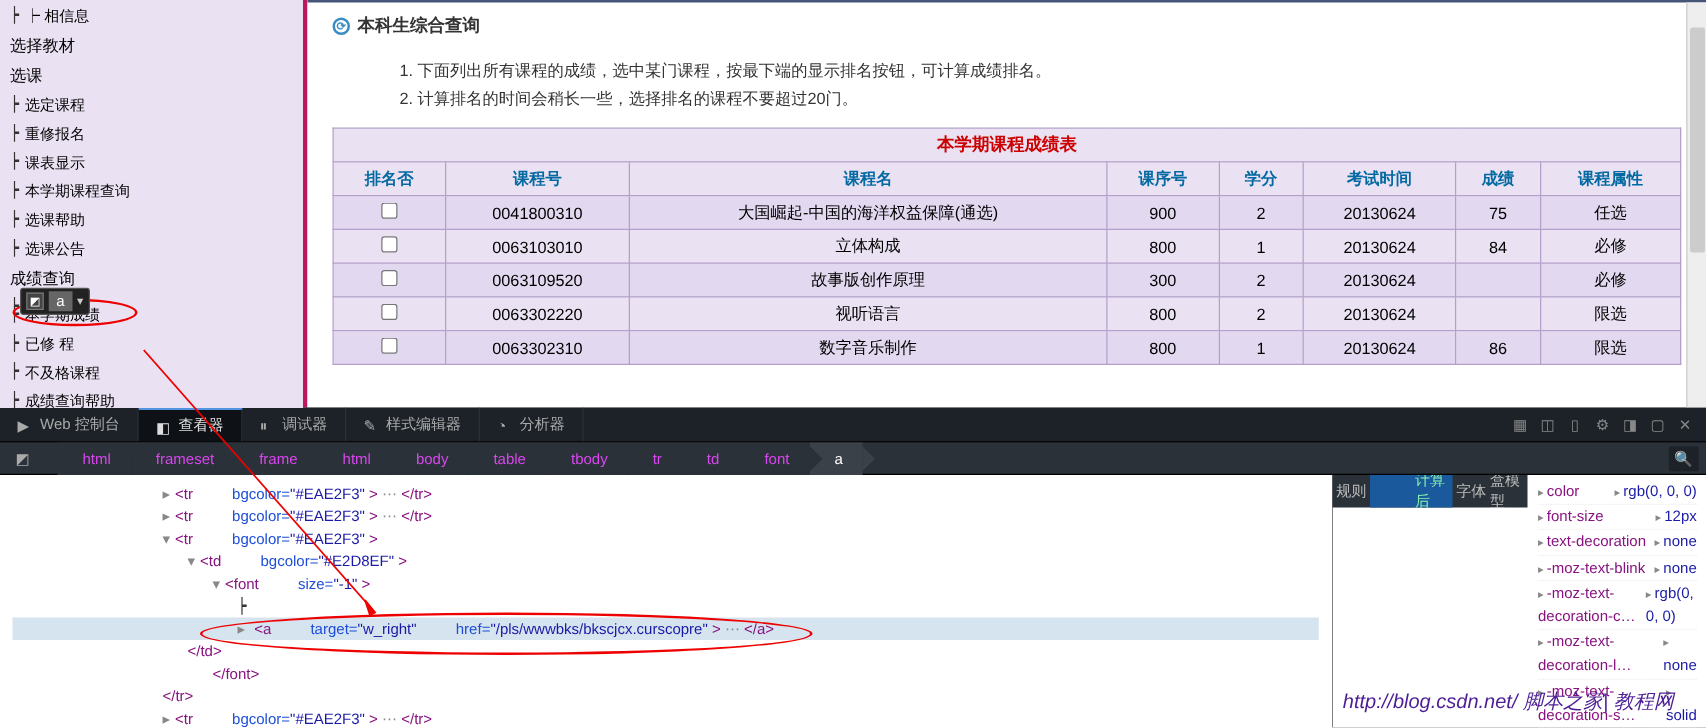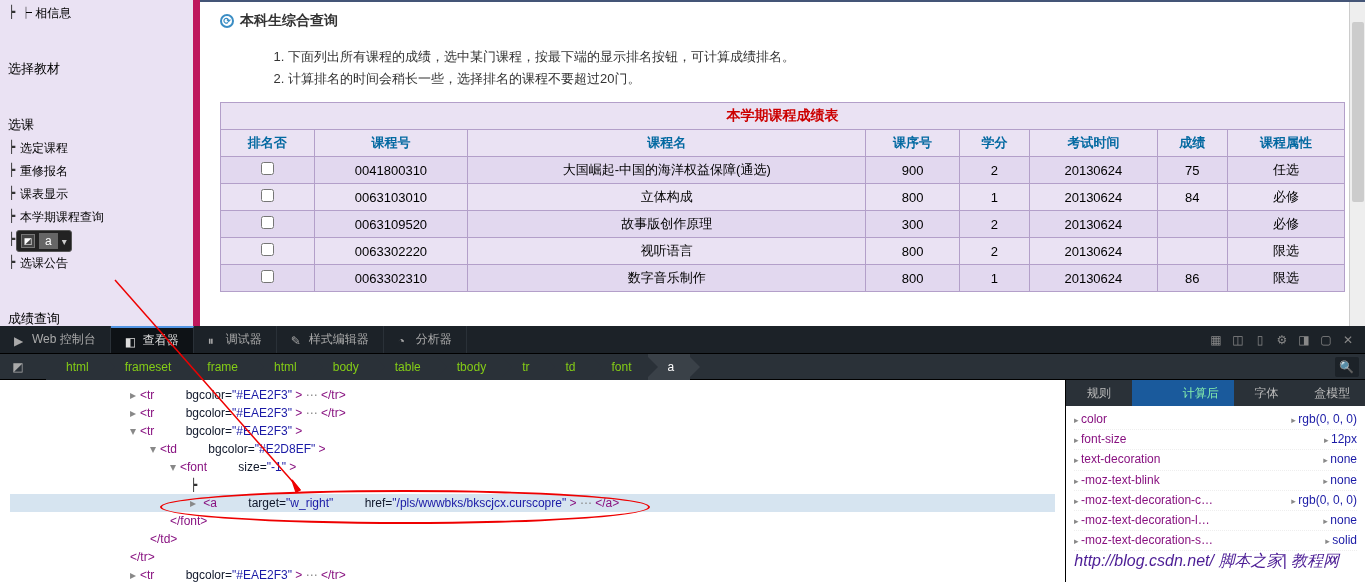--- a/index.html
+++ b/index.html
@@ -1,23 +1,23 @@
 <!DOCTYPE html>
 <html><head>
 <meta charset="utf-8">
 <style>
 * { margin: 0; padding: 0; box-sizing: border-box; font-family: "Microsoft YaHei", SimSun, Arial, sans-serif; }
 body { font-size: 12px; background: #fff; }
 
 .top-panel { display: flex; height: 326px; overflow: hidden; }
 
 
-.sidebar { width: 200px; background: #EAE2F3; border-right: 7px solid #be185d; overflow-y: auto; padding: 2px 0; }
+.sidebar { width: 246px; background: #EAE2F3; border-right: 4px solid #be185d; overflow-y: auto; padding: 2px 0; }
 .side-item { padding: 3px 8px; color: #000; cursor: pointer; }
-.side-item.section { font-size: 13px; margin-top: 32px; }
+.side-item.section { font-size: 13px; }
 .side-item.sub { padding-left: 20px; position: relative; }
 .side-item.sub::before { content: "┝"; position: absolute; left: 8px; color: #333; }
 .side-item.highlight { position: relative; }
 .hl-oval { position: absolute; border: 2px solid #e00; border-radius: 50%; width: 100px; height: 22px; left: 10px; top: -2px; pointer-events: none; }
 
 .floating-badge { position: absolute; left: 16px; top: 230px; display: flex; align-items: center; background: #222; border: 1px solid #555; border-radius: 3px; padding: 2px 4px; gap: 4px; }
 .floating-badge .sq { width: 14px; height: 14px; background: #444; border: 1px solid #777; display: flex; align-items: center; justify-content: center; color: #fff; font-size: 9px; }
 .floating-badge .lbl { background: #666; color: #fff; padding: 1px 6px; font-size: 12px; }
 .floating-badge .arr { color: #ccc; font-size: 10px; }
 
@@ -44,41 +44,41 @@
 .dt-tabs { display: flex; align-items: center; background: #1c2228; border-bottom: 1px solid #000; height: 28px; }
 .dt-tab { padding: 0 14px; height: 100%; display: flex; align-items: center; gap: 6px; color: #aaa; cursor: pointer; border-right: 1px solid #2a3138; }
 .dt-tab.active { background: #0e1216; color: #ddd; border-top: 2px solid #5294e2; }
 .dt-tab .ico { width: 12px; height: 12px; display: inline-block; }
 .dt-spacer { flex: 1; }
 .dt-right-icons { display: flex; gap: 8px; padding: 0 10px; }
 .dt-right-icons span { width: 14px; height: 14px; color: #888; cursor: pointer; display: flex; align-items: center; justify-content: center; }
 
 .dt-breadcrumb { display: flex; align-items: center; background: #2a3138; height: 26px; padding: 0 6px; border-bottom: 1px solid #000; }
 .bc-btn { width: 24px; height: 20px; display: flex; align-items: center; justify-content: center; color: #aaa; margin-right: 16px; cursor: pointer; }
-.bc-item { position: relative; padding: 0 16px 0 20px; height: 26px; display: flex; align-items: center; color: #84cc16; cursor: pointer; background: #2a3138; }
+.bc-item { position: relative; padding: 0 16px 0 20px; height: 26px; display: flex; align-items: center; color: #d946ef; cursor: pointer; background: #2a3138; }
 .bc-item::after { content: ""; position: absolute; right: -10px; top: 3px; width: 0; height: 0; border-top: 10px solid transparent; border-bottom: 10px solid transparent; border-left: 10px solid #2a3138; z-index: 1; }
 .bc-item.active { background: #3a4148; color: #fff; }
 .bc-item.active::after { border-left-color: #3a4148; }
 .bc-search { margin-left: auto; width: 24px; height: 20px; background: #1c2228; display: flex; align-items: center; justify-content: center; color: #777; border-radius: 2px; }
 
 .dt-body { flex: 1; display: flex; overflow: hidden; }
 .dt-dom { flex: 1; padding: 6px 10px; overflow: auto; font-family: Consolas, monospace; background: #fff; color: #333; position: relative; }
 .dt-dom .line { white-space: nowrap; line-height: 1.5; }
 .tag-br { color: #881280; text-align: right; }
-.attr-n { color: #0f172a; padding-left: 28px; }
+.attr-n { color: #1d4ed8; padding-left: 28px; }
 .attr-v { color: #1a1aa6; }
 .dots { color: #888; }
 .tw { display: inline-block; width: 10px; color: #888; cursor: pointer; }
 .indent1 { padding-left: 120px; }
 .indent2 { padding-left: 140px; }
 .indent3 { padding-left: 160px; }
 .indent4 { padding-left: 180px; }
 .dom-oval { position: absolute; border: 2px solid #e00; border-radius: 50%/50%; pointer-events: none; }
 
-.dt-side { width: 300px; border-left: 1px solid #000; display: flex; flex-direction: column; background: #fff; }
+.dt-side { width: 300px; border-left: 1px solid #000; display: flex; background: #fff; }
 .dt-side-tabs { display: flex; background: #2a3138; height: 26px; }
 .dt-side-tab { flex: 1; display: flex; align-items: center; justify-content: center; color: #bbb; cursor: pointer; font-size: 12px; }
 .dt-side-tab.active { background: #1a5a9c; color: #86efac; padding-left: 36px; }
 .dt-props { flex: 1; padding: 4px 8px; font-family: Consolas, monospace; color: #333; overflow: auto; }
 .dt-props .prow { display: flex; line-height: 1.6; border-bottom: 1px dotted #eee; }
 .dt-props .pname { color: #881280; }
 .dt-props .pname::before { content: "▸ "; color: #888; font-size: 9px; }
 .dt-props .pval { margin-left: auto; color: #1a1aa6; }
 .dt-props .pval::before { content: "▸ "; color: #888; font-size: 9px; }
 
@@ -254,22 +254,22 @@
 
   <div class="dt-body">
     <div class="dt-dom">
       <div class="line indent1"><span class="tw">▸</span><span class="tag-br">&lt;tr </span><span class="attr-n">bgcolor=</span><span class="attr-v">"#EAE2F3"</span><span class="tag-br"> &gt;</span> <span class="dots">⋯</span> <span class="tag-br">&lt;/tr&gt;</span></div>
       <div class="line indent1"><span class="tw">▸</span><span class="tag-br">&lt;tr </span><span class="attr-n">bgcolor=</span><span class="attr-v">"#EAE2F3"</span><span class="tag-br"> &gt;</span> <span class="dots">⋯</span> <span class="tag-br">&lt;/tr&gt;</span></div>
       <div class="line indent1"><span class="tw">▾</span><span class="tag-br">&lt;tr </span><span class="attr-n">bgcolor=</span><span class="attr-v">"#EAE2F3"</span><span class="tag-br"> &gt;</span></div>
       <div class="line indent2"><span class="tw">▾</span><span class="tag-br">&lt;td </span><span class="attr-n">bgcolor=</span><span class="attr-v">"#E2D8EF"</span><span class="tag-br"> &gt;</span></div>
       <div class="line indent3"><span class="tw">▾</span><span class="tag-br">&lt;font </span><span class="attr-n">size=</span><span class="attr-v">"-1"</span><span class="tag-br"> &gt;</span></div>
       <div class="line indent4">┝</div>
       <div class="line indent4" style="background:#d6e4f0;"><span class="tw">▸</span> <span class="tag-br">&lt;a </span><span class="attr-n">target=</span><span class="attr-v">"<span>w_right</span>"</span> <span class="attr-n">href=</span><span class="attr-v">"<span>/pls/wwwbks/bkscjcx.curscopre</span>"</span><span class="tag-br"> &gt;</span> <span class="dots">⋯</span> <span class="tag-br">&lt;/a&gt;</span></div>
+      <div class="line indent2"><span class="tag-br">&lt;/td&gt;</span></div>
       <div class="line indent3"><span class="tag-br">&lt;/font&gt;</span></div>
-      <div class="line indent2"><span class="tag-br">&lt;/td&gt;</span></div>
       <div class="line indent1"><span class="tag-br">&lt;/tr&gt;</span></div>
       <div class="line indent1"><span class="tw">▸</span><span class="tag-br">&lt;tr </span><span class="attr-n">bgcolor=</span><span class="attr-v">"#EAE2F3"</span><span class="tag-br"> &gt;</span> <span class="dots">⋯</span> <span class="tag-br">&lt;/tr&gt;</span></div>
       <div class="dom-oval" style="left:160px;top:110px;width:490px;height:34px"></div>
     </div>
 
     <div class="dt-side">
       <div class="dt-side-tabs">
         <div class="dt-side-tab">规则</div>
         <div class="dt-side-tab active">计算后</div>
         <div class="dt-side-tab">字体</div>

